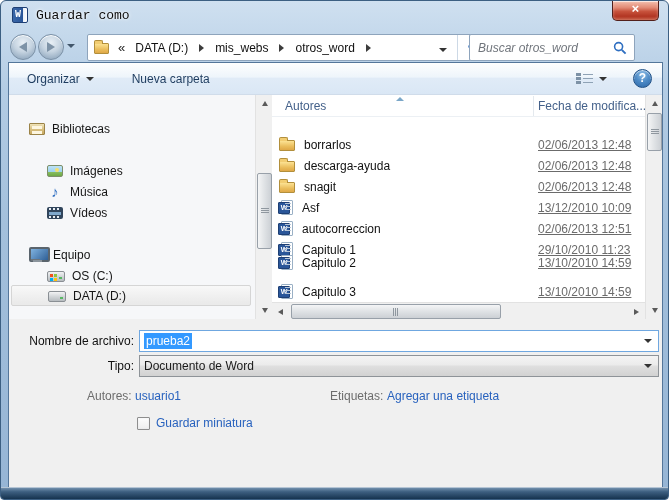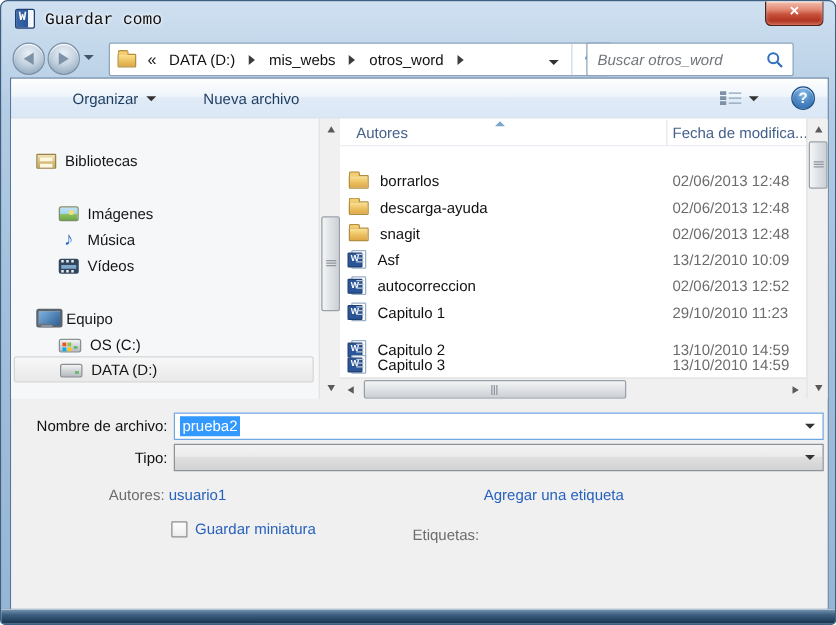--- a/index.html
+++ b/index.html
@@ -54,21 +54,21 @@
   .search-box{position:absolute;left:468px;top:33px;width:166px;height:27px;background:#fff;
     border:1px solid #8ea4bc;border-radius:2px;display:flex;align-items:center;}
   .search-text{flex:1;padding-left:8px;font-style:italic;color:#70757c;white-space:nowrap;overflow:hidden;}
   .search-icon{margin-right:7px;flex:none;display:flex;}
 
   
   .client{position:absolute;left:7px;top:61px;width:655px;height:428px;border:1px solid #54769a;background:#f0f0f0;}
 
   .toolbar{position:absolute;left:0;top:0;width:653px;height:32px;
     background:linear-gradient(180deg,#fefefe 0%,#eef5fb 45%,#e0ebf7 50%,#dae7f5 100%);
-    border-bottom:1px solid #d0dcea;display:flex;align-items:center;color:#1e3c5f;padding-left:31px;}
+    border-bottom:1px solid #d0dcea;display:flex;align-items:center;color:#1e3c5f;}
   .tb-item{display:flex;align-items:center;gap:6px;padding:0 10px;height:24px;border-radius:3px;}
   .tb-organize{margin-left:8px;}
   .tb-newfolder{margin-left:18px;}
   .tb-right{margin-left:auto;display:flex;align-items:center;gap:8px;margin-right:10px;}
   .views-icon{position:relative;width:17px;height:12px;}
   .views-icon:before{content:"";position:absolute;left:0;top:0;width:5px;height:3px;background:#7d92a6;
     box-shadow:0 4px 0 #7d92a6,0 8px 0 #7d92a6;}
   .views-icon:after{content:"";position:absolute;left:7px;top:1px;width:10px;height:1px;background:#8ea2b5;
     box-shadow:0 4px 0 #8ea2b5,0 8px 0 #8ea2b5;}
   .help-btn{width:19px;height:19px;border-radius:50%;border:1px solid #1d4f86;margin-left:8px;
@@ -149,41 +149,41 @@
   .fi.folder{width:16px;height:11px;border-radius:1px;margin-top:2px;
     background:linear-gradient(180deg,#fce293,#eabd5c 60%,#dfa847);border:1px solid #b28f3c;}
   .fi.folder:before{content:"";position:absolute;top:-4px;left:-1px;width:7px;height:3px;
     background:#f2cd72;border:1px solid #b28f3c;border-bottom:none;border-radius:2px 2px 0 0;}
   .fi.word{width:12px;height:15px;background:#fff;border:1px solid #9ab0c5;border-radius:1px;margin-left:9px;}
   .fi.word:before{content:"W";position:absolute;left:-4px;bottom:0;width:10px;height:10px;background:#2a5699;
     border:1px solid #1e3f74;color:#fff;font-size:7px;font-weight:bold;line-height:9px;text-align:center;border-radius:1px;}
   .fi.word:after{content:"";position:absolute;right:1px;top:2px;width:6px;height:1px;background:#b8c6d6;
     box-shadow:0 3px 0 #b8c6d6,0 6px 0 #b8c6d6;}
   .fname{margin-left:9px;color:#111;white-space:nowrap;}
-  .fdate{position:absolute;left:266px;color:#6b6b6b;white-space:nowrap;}
+  .fdate{position:absolute;left:266px;color:#6b6b6b;white-space:nowrap;text-decoration:underline;}
 
   
   .bottom-panel{position:absolute;left:0;top:256px;width:653px;height:170px;background:#f0f0f0;}
   .flabel{position:absolute;width:125px;text-align:right;color:#111;}
   .lbl-filename{left:0;top:15px;}
   .lbl-type{left:0;top:40px;}
   .combo{position:absolute;left:130px;width:520px;height:22px;display:flex;align-items:center;}
   .combo-filename{top:11px;background:#fff;border:1px solid #6fa7e0;}
   .combo-type{top:36px;border:1px solid #8e9398;
     background:linear-gradient(180deg,#f4f4f4,#ebebeb 45%,#dfdfdf 50%,#d2d2d2 100%);}
   .combo .val{margin-left:4px;white-space:nowrap;}
   .combo .sel{background:#3399ff;color:#fff;padding:1px 2px;}
   .combo .drop{margin-left:auto;margin-right:6px;}
 
   .meta-row{position:absolute;top:70px;left:0;width:100%;height:16px;}
   .meta-label{color:#6d6d6d;position:absolute;}
   .meta-link{color:#2862be;position:absolute;white-space:nowrap;}
   .lbl-authors{left:78px;}
   .val-authors{left:126px;}
-  .lbl-tags{left:321px;margin-top:32px;}
+  .lbl-tags{left:321px;}
   .val-tags{left:378px;}
   .thumb-row{position:absolute;top:97px;left:128px;display:flex;align-items:center;gap:6px;}
   .checkbox{width:13px;height:13px;border:1px solid #8e8e8e;border-radius:1px;
     background:linear-gradient(180deg,#fdfdfd,#eeeeee);box-shadow:inset 0 0 1px #cfd8dd;}
   .thumb-label{color:#2862be;}
 </style>
 </head>
 <body>
 
 <div class="window">
@@ -237,21 +237,21 @@
   </div>
 
   <div class="client">
 
     <div class="toolbar">
       <div class="tb-item tb-organize">
         <span>Organizar</span>
         <span class="tri-down dark"></span>
       </div>
       <div class="tb-item tb-newfolder">
-        <span>Nueva archivo</span>
+        <span>Nueva carpeta</span>
       </div>
       <div class="tb-right">
         <div class="tb-item">
           <span class="views-icon"></span>
           <span class="tri-down dark"></span>
         </div>
         <div class="help-btn"></div>
       </div>
     </div>
 
@@ -322,28 +322,28 @@
             <span class="fdate">02/06/2013 12:48</span>
           </div>
           <div class="frow" style="top:66px">
             <span class="fi word"></span>
             <span class="fname">Asf</span>
             <span class="fdate">13/12/2010 10:09</span>
           </div>
           <div class="frow" style="top:87px">
             <span class="fi word"></span>
             <span class="fname">autocorreccion</span>
-            <span class="fdate">02/06/2013 12:52</span>
+            <span class="fdate">02/06/2013 12:51</span>
           </div>
           <div class="frow" style="top:108px">
             <span class="fi word"></span>
             <span class="fname">Capitulo 1</span>
             <span class="fdate">29/10/2010 11:23</span>
           </div>
-          <div class="frow" style="top:138px">
+          <div class="frow" style="top:121px">
             <span class="fi word"></span>
             <span class="fname">Capitulo 2</span>
             <span class="fdate">13/10/2010 14:59</span>
           </div>
           <div class="frow" style="top:150px">
             <span class="fi word"></span>
             <span class="fname">Capitulo 3</span>
             <span class="fdate">13/10/2010 14:59</span>
           </div>
         </div>
@@ -372,20 +372,21 @@
 
     <div class="bottom-panel">
       <div class="flabel lbl-filename">Nombre de archivo:</div>
       <div class="combo combo-filename">
         <span class="val sel">prueba2</span>
         <span class="drop tri-down dark"></span>
       </div>
 
       <div class="flabel lbl-type">Tipo:</div>
       <div class="combo combo-type">
+        <span class="val">Documento de Word</span>
         <span class="drop tri-down dark"></span>
       </div>
 
       <div class="meta-row">
         <span class="meta-label lbl-authors">Autores:</span>
         <span class="meta-link val-authors">usuario1</span>
         <span class="meta-label lbl-tags">Etiquetas:</span>
         <span class="meta-link val-tags">Agregar una etiqueta</span>
       </div>
 

